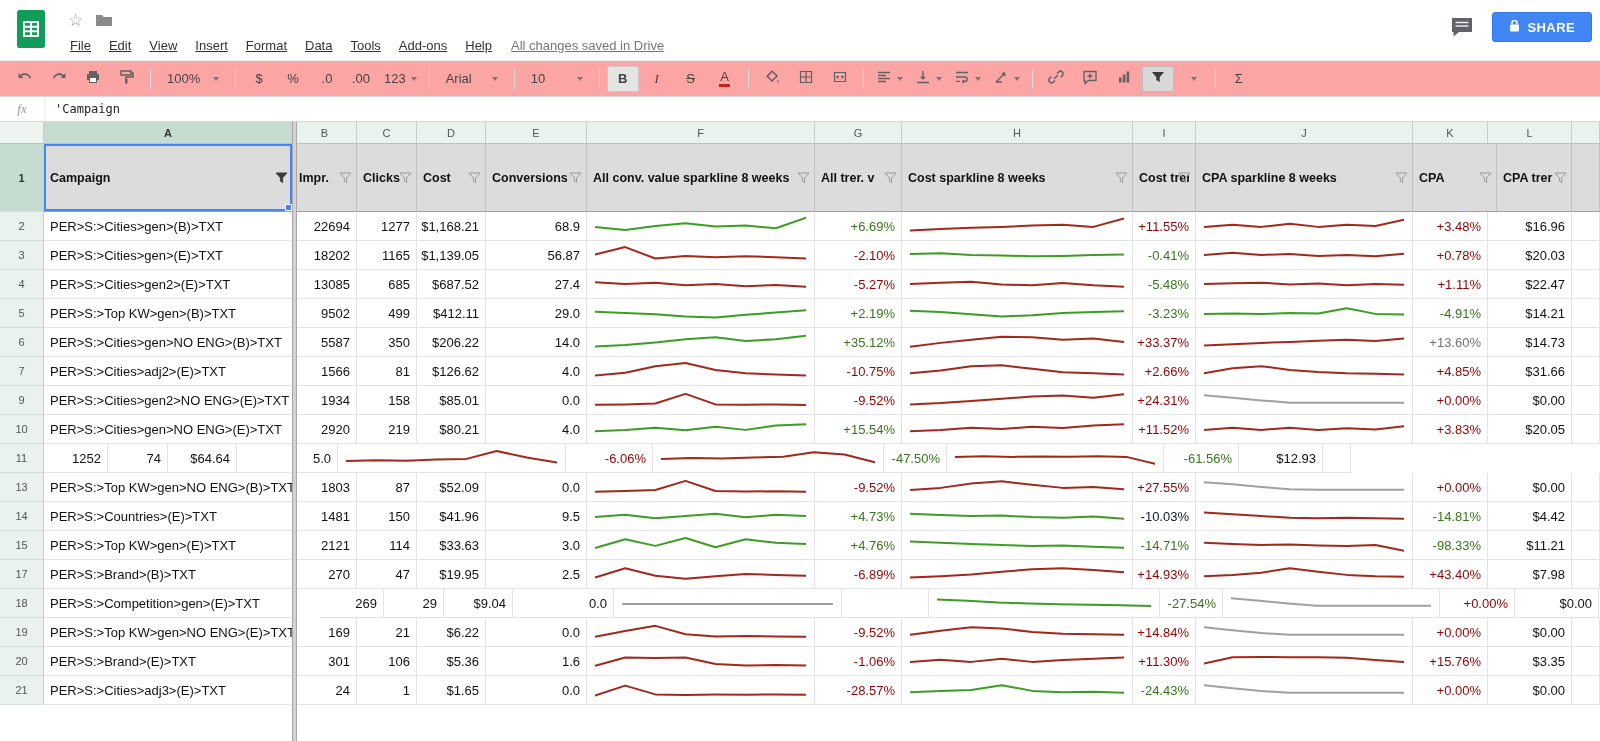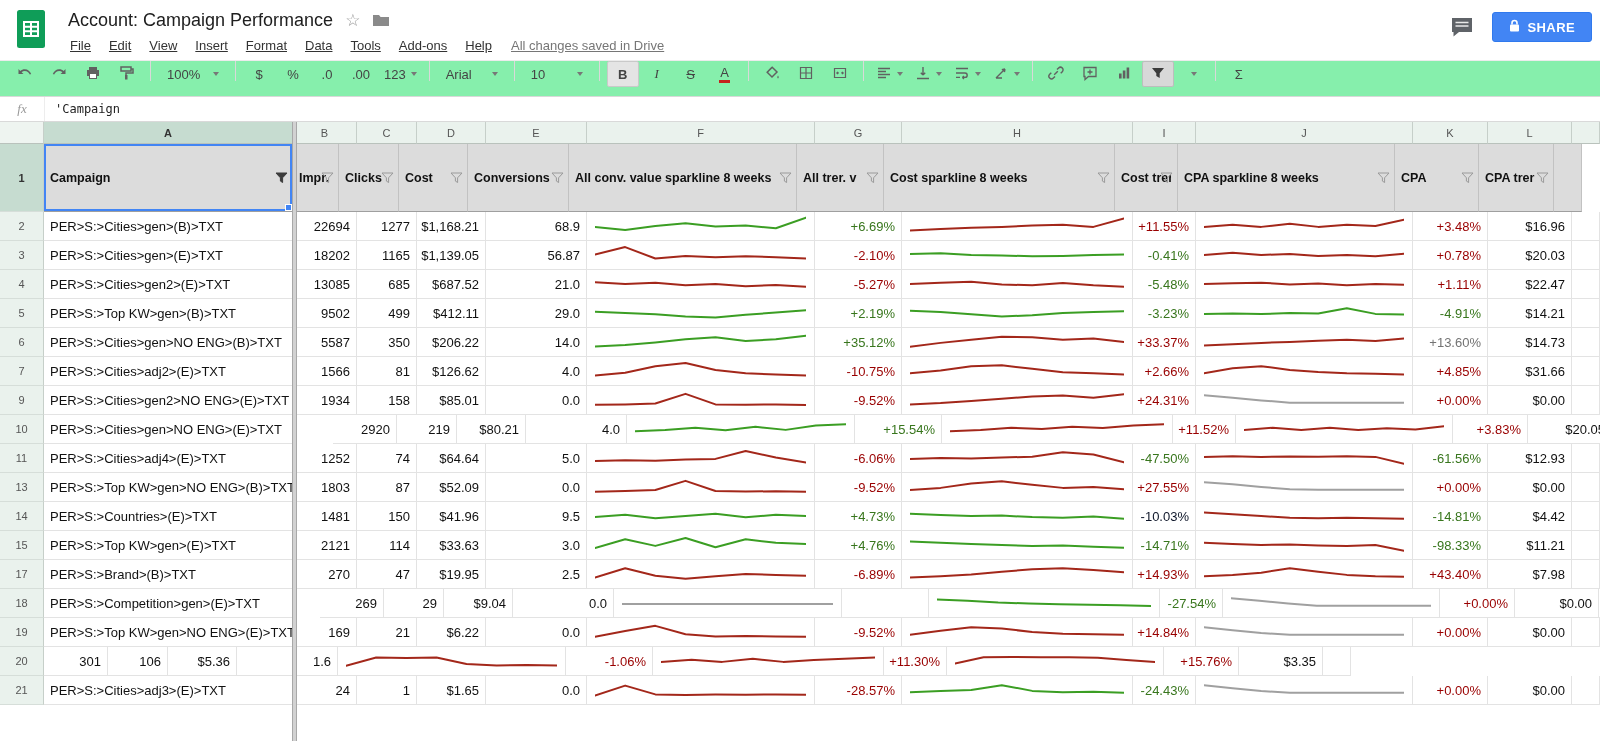--- a/index.html
+++ b/index.html
@@ -19,22 +19,22 @@
   .menu-item:first-child{padding-left:2px;}
   .saved-status{margin-left:10px;color:#767676;text-decoration:underline;cursor:pointer;}
   .topbar-right{position:absolute;right:8px;top:12px;display:flex;align-items:center;gap:16px;}
   .comment-btn{cursor:pointer;display:flex;align-items:center;padding:2px;}
   .share-btn{display:flex;align-items:center;gap:7px;background:#4285f4;border:1px solid #3079ed;
              color:#fff;font-weight:bold;font-size:13px;letter-spacing:.4px;
              padding:0 16px;height:30px;border-radius:3px;cursor:pointer;
              font-family:"Liberation Sans",sans-serif;}
 
   
-  .toolbar{height:37px;background:#86efac;border-top:1px solid #ececec;border-bottom:1px solid #d9d9d9;
-           display:flex;padding:0 8px;box-sizing:border-box;}
+  .toolbar{height:37px;background:#fca5a5;border-top:1px solid #ececec;border-bottom:1px solid #d9d9d9;
+           display:flex;align-items:center;padding:0 8px;box-sizing:border-box;}
   .tbtn{height:24px;min-width:22px;display:flex;align-items:center;justify-content:center;
         color:#444;font-size:13px;padding:0 4px;margin:0 1px;border-radius:2px;cursor:pointer;
         border:1px solid transparent;white-space:nowrap;}
   .tbtn.wide{padding:0 8px;min-width:52px;justify-content:space-between;}
   .tbtn.pressed{background:#e4e4e4;border-color:#c9c9c9;}
   .tbtn.active{background:#d8d8d8;border-color:#bdbdbd;}
   .tdiv{width:1px;height:20px;background:#d9d9d9;margin:0 6px;flex:none;}
   .caret{width:0;height:0;border-left:3.5px solid transparent;border-right:3.5px solid transparent;
          border-top:4px solid #777;margin-left:5px;flex:none;}
   .tl-bold{font-weight:bold;}
@@ -86,21 +86,20 @@
 <header class="topbar">
   <div class="logo">
     <svg width="30" height="40" viewBox="0 0 30 40">
         <rect x="1" y="1" width="28" height="38" rx="2.5" fill="#0f9d58"></rect>
         <path d="M8 13h14v14H8z" fill="none" stroke="#fff" stroke-width="2"></path>
         <path d="M8 17.7h14M8 22.3h14M15 13v14" stroke="#fff" stroke-width="2"></path>
       </svg>
   </div>
   <div class="title-wrap">
     <div class="title-row">
-      <span class="doc-title">Account: Campaign Performance</span>
       <span class="star">☆</span>
       <span class="folder">
         <svg width="18" height="14" viewBox="0 0 18 14">
             <path d="M1 2h6l1.6 2H17v9H1z" fill="#8a8a8a"></path>
           </svg>
       </span>
     </div>
     <nav class="menubar" id="menubar">
         <div class="menu-item">File</div>
         <div class="menu-item">Edit</div>
@@ -313,21 +312,21 @@
       <div class="rownum sel">1</div>
       <div class="hdr-cell a1" style="width: 249px;">
         <span class="hdr-label">Campaign</span>
         <span class="hdr-funnel">
           <svg width="13" height="12" viewBox="0 0 13 12">
             <path d="M1 1h11L7.6 5.8v4.7L5.4 9.1V5.8z" fill="#3c3c3c" stroke="#3c3c3c" stroke-width="1"></path>
           </svg>
         </span>
         <span class="handle"></span>
       </div>
-      <div class="hdr-cell" style="width: 46px;">
+      <div class="hdr-cell" style="width: 64px;">
         <span class="hdr-label">Impr.</span>
         <span class="hdr-funnel">
           <svg width="13" height="12" viewBox="0 0 13 12">
             <path d="M1 1h11L7.6 5.8v4.7L5.4 9.1V5.8z" fill="none" stroke="#9a9a9a" stroke-width="1"></path>
           </svg>
         </span>
       </div>
       <div class="hdr-cell" style="width: 60px;">
         <span class="hdr-label">Clicks</span>
         <span class="hdr-funnel">
@@ -465,21 +464,21 @@
       <div class="cell num" style="width: 75px; color: rgb(153, 0, 0);">+0.78%</div>
       <div class="cell num" style="width: 84px;">$20.03</div>
       <div class="cell " style="width: 28px;"></div>
     </div>
     <div class="data-row">
       <div class="rownum">4</div>
       <div class="cell " style="width: 249px;">PER&gt;S:&gt;Cities&gt;gen2&gt;(E)&gt;TXT</div>
       <div class="cell num" style="width: 64px;">13085</div>
       <div class="cell num" style="width: 60px;">685</div>
       <div class="cell num" style="width: 69px;">$687.52</div>
-      <div class="cell num" style="width: 101px;">21.0</div>
+      <div class="cell num" style="width: 101px;">27.4</div>
       <div class="cell spark" style="width: 228px;">
         <svg viewBox="0 0 100 40" preserveAspectRatio="none" class="sparkline">
           <polyline points="0.0,16.8 14.3,20.0 28.6,17.6 42.9,22.4 57.1,20.0 71.4,24.0 85.7,21.6 100.0,24.8" fill="none" stroke="#a3271a" stroke-width="2" vector-effect="non-scaling-stroke" stroke-linejoin="round" stroke-linecap="round"></polyline>
         </svg>
       </div>
       <div class="cell num" style="width: 87px; color: rgb(153, 0, 0);">-5.27%</div>
       <div class="cell spark" style="width: 231px;">
         <svg viewBox="0 0 100 40" preserveAspectRatio="none" class="sparkline">
           <polyline points="0.0,20.0 14.3,17.6 28.6,16.0 42.9,20.8 57.1,22.4 71.4,18.4 85.7,22.4 100.0,24.8" fill="none" stroke="#a3271a" stroke-width="2" vector-effect="non-scaling-stroke" stroke-linejoin="round" stroke-linecap="round"></polyline>
         </svg>
@@ -602,21 +601,21 @@
           <polyline points="0.0,11.2 14.3,16.0 28.6,20.8 42.9,24.8 57.1,24.8 71.4,24.8 85.7,24.8 100.0,24.8" fill="none" stroke="#a0a0a0" stroke-width="2" vector-effect="non-scaling-stroke" stroke-linejoin="round" stroke-linecap="round"></polyline>
         </svg>
       </div>
       <div class="cell num" style="width: 75px; color: rgb(153, 0, 0);">+0.00%</div>
       <div class="cell num" style="width: 84px;">$0.00</div>
       <div class="cell " style="width: 28px;"></div>
     </div>
     <div class="data-row">
       <div class="rownum">10</div>
       <div class="cell " style="width: 249px;">PER&gt;S:&gt;Cities&gt;gen&gt;NO ENG&gt;(E)&gt;TXT</div>
-      <div class="cell num" style="width: 64px; margin-left: 40px;">2920</div>
+      <div class="cell num" style="width: 64px;">2920</div>
       <div class="cell num" style="width: 60px;">219</div>
       <div class="cell num" style="width: 69px;">$80.21</div>
       <div class="cell num" style="width: 101px;">4.0</div>
       <div class="cell spark" style="width: 228px;">
         <svg viewBox="0 0 100 40" preserveAspectRatio="none" class="sparkline">
           <polyline points="0.0,24.0 14.3,21.6 28.6,17.6 42.9,22.4 57.1,16.0 71.4,21.6 85.7,13.6 100.0,11.2" fill="none" stroke="#3b9e23" stroke-width="2" vector-effect="non-scaling-stroke" stroke-linejoin="round" stroke-linecap="round"></polyline>
         </svg>
       </div>
       <div class="cell num" style="width: 87px; color: rgb(56, 118, 29);">+15.54%</div>
       <div class="cell spark" style="width: 231px;">
@@ -629,21 +628,20 @@
         <svg viewBox="0 0 100 40" preserveAspectRatio="none" class="sparkline">
           <polyline points="0.0,21.6 14.3,17.6 28.6,21.6 42.9,17.6 57.1,21.6 71.4,18.8 85.7,20.8 100.0,15.2" fill="none" stroke="#a3271a" stroke-width="2" vector-effect="non-scaling-stroke" stroke-linejoin="round" stroke-linecap="round"></polyline>
         </svg>
       </div>
       <div class="cell num" style="width: 75px; color: rgb(153, 0, 0);">+3.83%</div>
       <div class="cell num" style="width: 84px;">$20.05</div>
       <div class="cell " style="width: 28px;"></div>
     </div>
     <div class="data-row">
       <div class="rownum">11</div>
-      <div class="cell " style="width: 249px;">PER&gt;S:&gt;Cities&gt;adj4&gt;(E)&gt;TXT</div>
       <div class="cell num" style="width: 64px;">1252</div>
       <div class="cell num" style="width: 60px;">74</div>
       <div class="cell num" style="width: 69px;">$64.64</div>
       <div class="cell num" style="width: 101px;">5.0</div>
       <div class="cell spark" style="width: 228px;">
         <svg viewBox="0 0 100 40" preserveAspectRatio="none" class="sparkline">
           <polyline points="0.0,25.6 14.3,24.0 28.6,24.8 42.9,22.8 57.1,21.6 71.4,7.2 85.7,19.2 100.0,28.0" fill="none" stroke="#a3271a" stroke-width="2" vector-effect="non-scaling-stroke" stroke-linejoin="round" stroke-linecap="round"></polyline>
         </svg>
       </div>
       <div class="cell num" style="width: 87px; color: rgb(153, 0, 0);">-6.06%</div>
@@ -825,20 +823,21 @@
         <svg viewBox="0 0 100 40" preserveAspectRatio="none" class="sparkline">
           <polyline points="0.0,11.2 14.3,16.8 28.6,22.0 42.9,24.8 57.1,24.8 71.4,24.8 85.7,24.8 100.0,24.8" fill="none" stroke="#a0a0a0" stroke-width="2" vector-effect="non-scaling-stroke" stroke-linejoin="round" stroke-linecap="round"></polyline>
         </svg>
       </div>
       <div class="cell num" style="width: 75px; color: rgb(153, 0, 0);">+0.00%</div>
       <div class="cell num" style="width: 84px;">$0.00</div>
       <div class="cell " style="width: 28px;"></div>
     </div>
     <div class="data-row">
       <div class="rownum">20</div>
+      <div class="cell " style="width: 249px;">PER&gt;S:&gt;Brand&gt;(E)&gt;TXT</div>
       <div class="cell num" style="width: 64px;">301</div>
       <div class="cell num" style="width: 60px;">106</div>
       <div class="cell num" style="width: 69px;">$5.36</div>
       <div class="cell num" style="width: 101px;">1.6</div>
       <div class="cell spark" style="width: 228px;">
         <svg viewBox="0 0 100 40" preserveAspectRatio="none" class="sparkline">
           <polyline points="0.0,28.8 14.3,13.6 28.6,14.4 42.9,13.6 57.1,25.6 71.4,28.0 85.7,27.2 100.0,28.4" fill="none" stroke="#a3271a" stroke-width="2" vector-effect="non-scaling-stroke" stroke-linejoin="round" stroke-linecap="round"></polyline>
         </svg>
       </div>
       <div class="cell num" style="width: 87px; color: rgb(153, 0, 0);">-1.06%</div>

